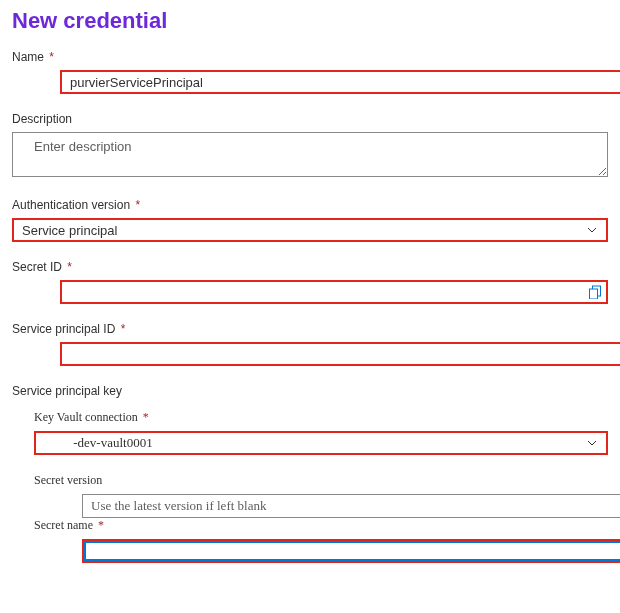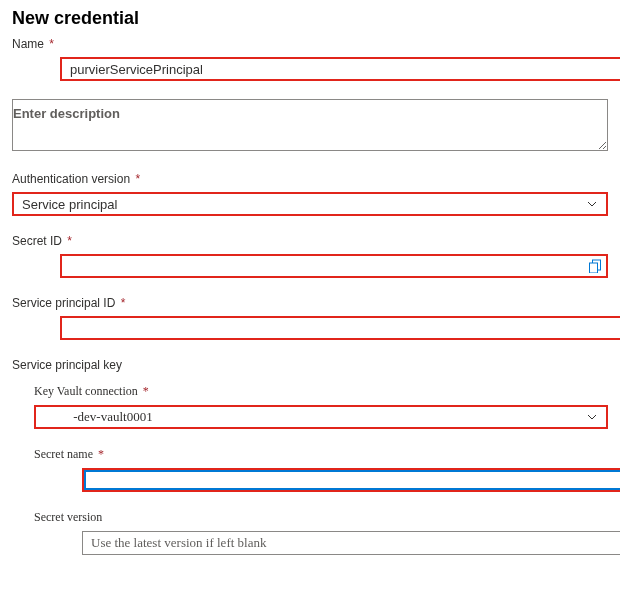--- a/index.html
+++ b/index.html
@@ -9,24 +9,24 @@
     }
     body {
       font-family: "Segoe UI", -apple-system, BlinkMacSystemFont, sans-serif;
       font-size: 13px;
       color: #323130;
       background: #ffffff;
       width: 620px;
       padding: 8px 12px;
     }
     .title {
-      font-size: 18px;
+      font-size: 22px;
       font-weight: 600;
-      color: #000000;
-      margin-bottom: 8px;
+      color: #6d28d9;
+      margin-bottom: 16px;
     }
     .field {
       margin-bottom: 18px;
     }
     .field-label {
       font-size: 12px;
       font-weight: 400;
       color: #323130;
       margin-bottom: 6px;
       display: block;
@@ -45,24 +45,23 @@
       background: #ffffff;
       border: 1px solid #8a8886;
       outline: none;
     }
     .input {
       height: 24px;
       padding: 2px 8px;
       margin-left: 48px;
     }
     .textarea {
-      height: 52px;
-      padding: 6px 0;
+      height: 45px;
+      padding: 6px 21px;
       resize: both;
-      font-weight: bold;
     }
     .textarea::placeholder,
     .input::placeholder {
       color: #605e5c;
     }
     .highlight {
       border: 2px solid #e1251b;
     }
     .select {
       height: 24px;
@@ -116,20 +115,23 @@
 
 <div class="field">
   <label class="field-label">
     <span>Name</span>
     <span class="required">*</span>
   </label>
   <input type="text" class="input highlight" value="purvierServicePrincipal" style="">
 </div>
 
 <div class="field">
+  <label class="field-label">
+    <span>Description</span>
+  </label>
   <textarea class="textarea" placeholder="Enter description" style=""></textarea>
 </div>
 
 <div class="field">
   <label class="field-label">
     <span>Authentication version</span>
     <span class="required">*</span>
   </label>
   <div class="select highlight">
     <span class="select-text">Service principal</span>
@@ -174,29 +176,29 @@
         <span class="required">*</span>
       </label>
       <div class="select highlight">
         <span class="select-text" style="white-space:pre;">         -dev-vault0001</span>
         <svg class="chevron" viewBox="0 0 12 12">
             <path d="M2 4 L6 8 L10 4" stroke="#323130" stroke-width="1" fill="none"></path>
           </svg>
       </div>
     </div>
 
+    <div class="field" style="margin-bottom:0;">
+      <label class="field-label">
+        <span>Secret version</span>
+      </label>
+      <input type="text" class="input" placeholder="Use the latest version if left blank" style="">
+    </div>
+
     <div class="field">
       <label class="field-label">
         <span>Secret name</span>
         <span class="required">*</span>
       </label>
       <input type="text" class="input focused" value="" style="">
     </div>
 
-    <div class="field" style="margin-bottom:0;">
-      <label class="field-label">
-        <span>Secret version</span>
-      </label>
-      <input type="text" class="input" placeholder="Use the latest version if left blank" style="">
-    </div>
-
   </div>
 </div>
 
 </body></html>

